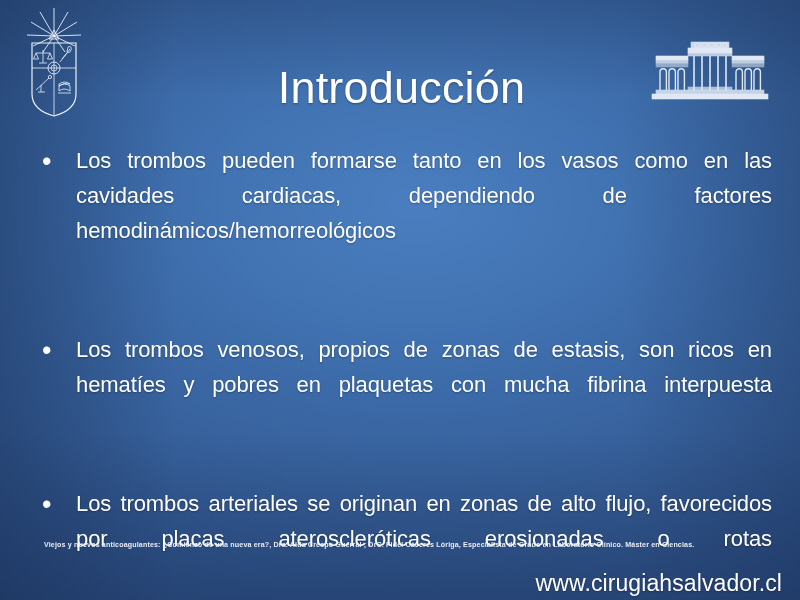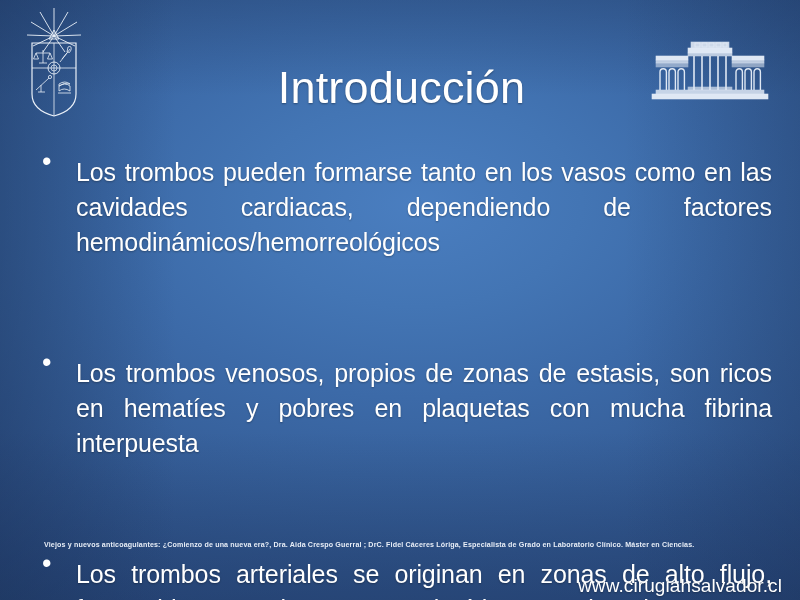--- a/index.html
+++ b/index.html
@@ -94,28 +94,27 @@
     color: #ffffff;
     font-size: 27px;
     line-height: 36px;
     text-align: left;
     padding-left: 4px;
     box-sizing: border-box;
   }
   .bullet-text {
     flex: 1 1 auto;
     color: #ffffff;
-    font-size: 25px;
+    font-size: 22px;
     line-height: 35px;
     text-align: justify;
     text-justify: inter-word;
     text-shadow: 0 1px 2px rgba(0,0,0,.30);
     font-weight: 400;
     letter-spacing: -0.1px;
-    margin-top: 12px;
   }
   
   .bullet-text::after {
     content: "";
     display: inline-block;
     width: 100%;
   }
 
   
   #footnote {
@@ -128,21 +127,21 @@
     line-height: 11.6px;
     font-weight: bold;
     letter-spacing: .15px;
   }
   #footnote div { white-space: nowrap; }
   #site-url {
     position: absolute;
     right: 18px;
     bottom: 3px;
     color: #ffffff;
-    font-size: 19px;
+    font-size: 23px;
     font-weight: 400;
     letter-spacing: .1px;
     text-shadow: 0 1px 2px rgba(0,0,0,.30);
   }
 </style>
 </head>
 <body>
 
 <div id="slide">
 

